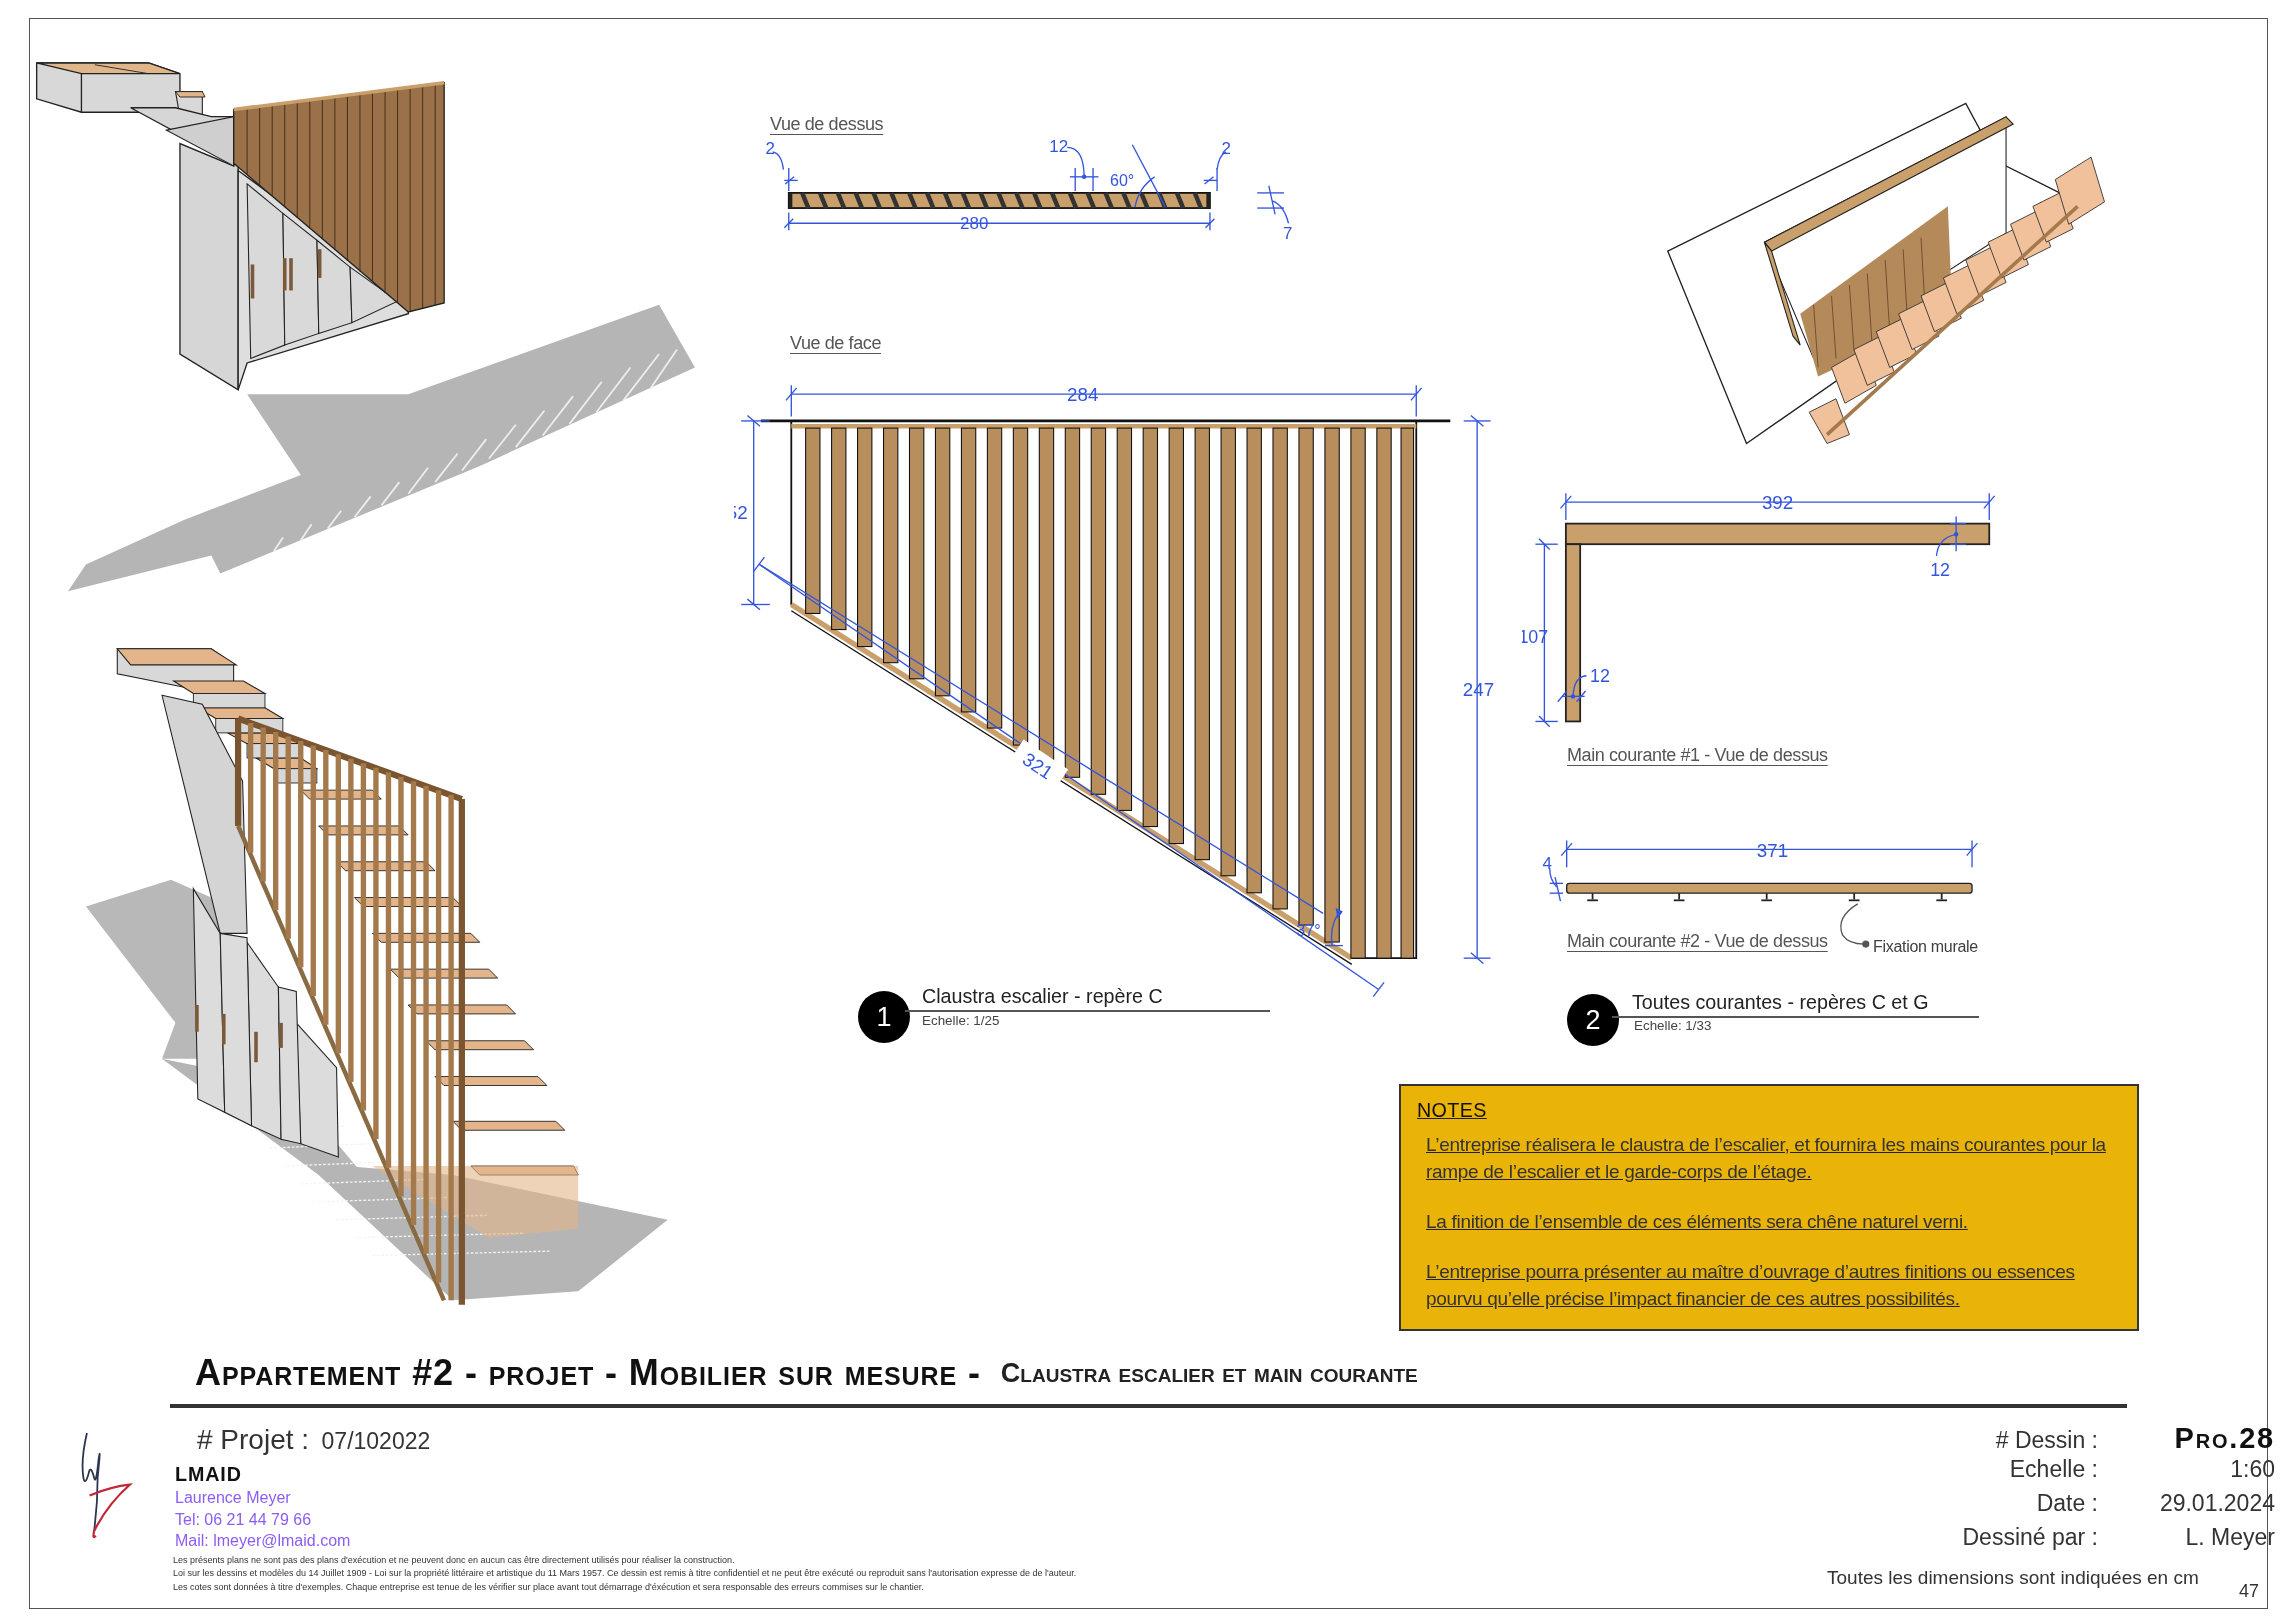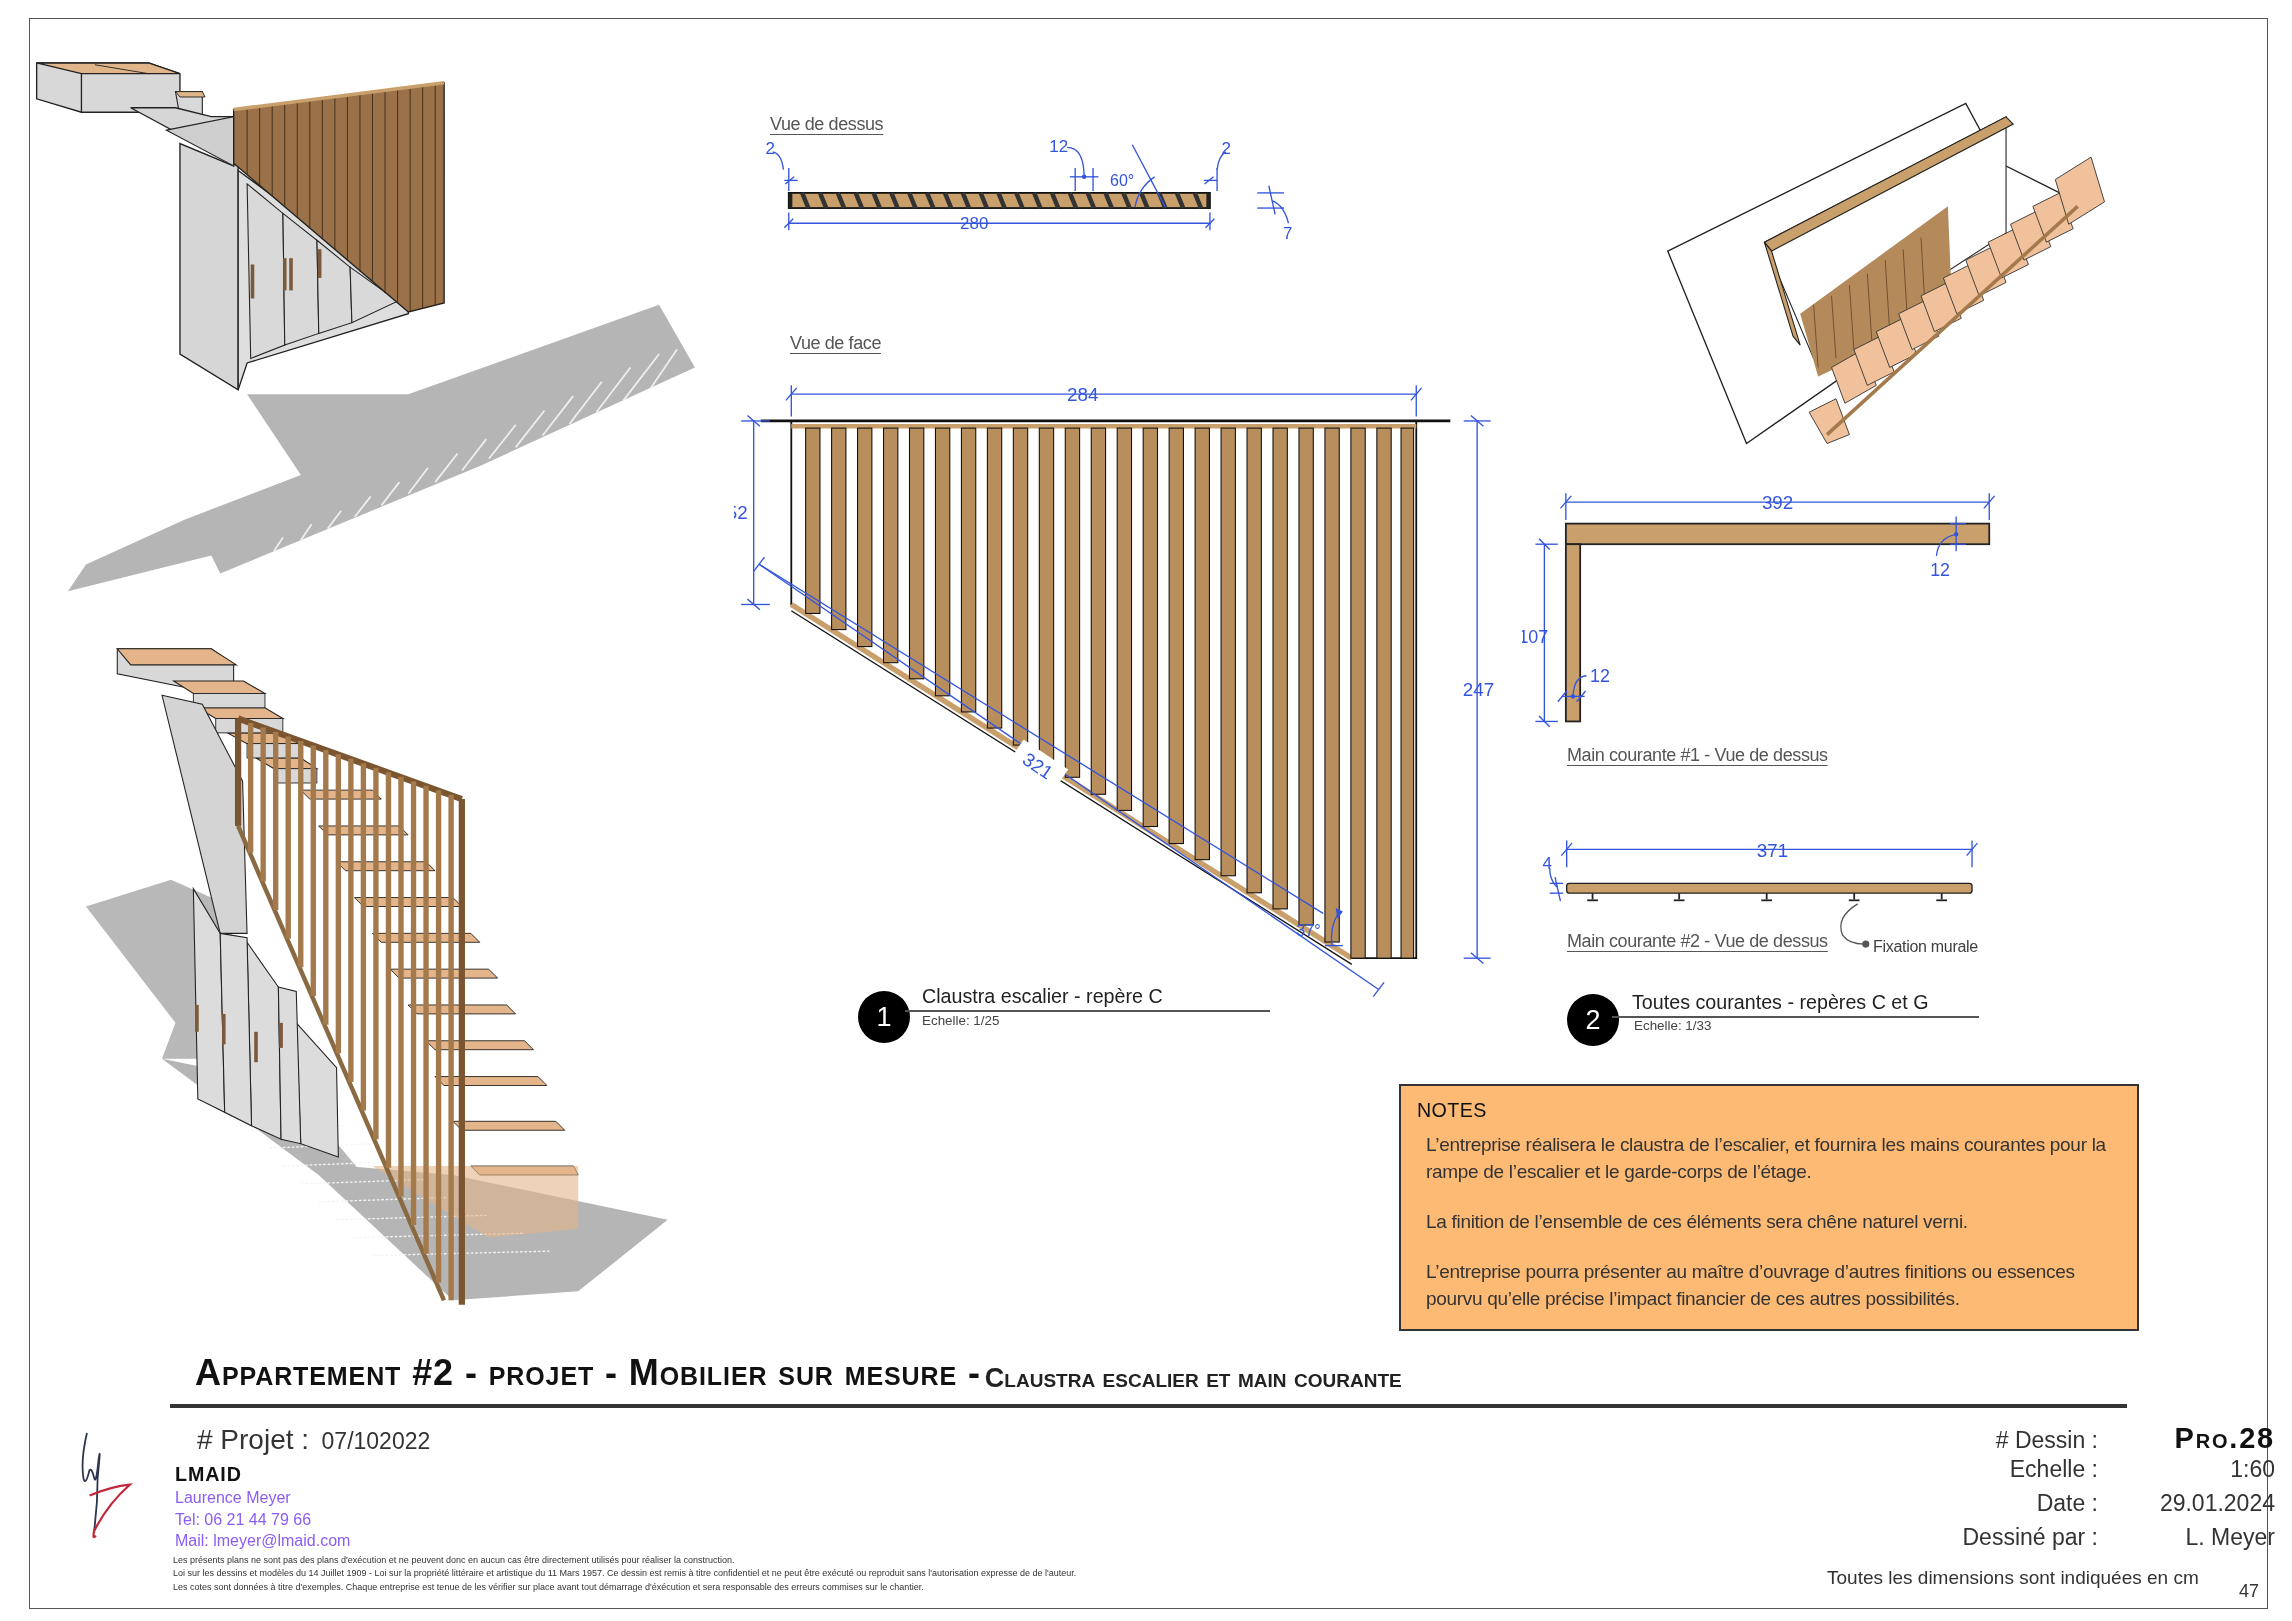--- a/index.html
+++ b/index.html
@@ -5,21 +5,21 @@
   html, body { margin: 0; padding: 0; background: #ffffff; }
   body { width: 2293px; height: 1621px; position: relative; overflow: hidden; font-family: "Liberation Sans", sans-serif; color: #222; }
   .frame { position: absolute; left: 29px; top: 18px; width: 2239px; height: 1591px; border: 1.8px solid #555; box-sizing: border-box; }
   .abs { position: absolute; }
   .view-title { font-size: 18px; color: #555; text-decoration: underline; text-underline-offset: 3.6px; letter-spacing: -0.4px; }
   .dim { fill: #3355dd; font-family: "Liberation Sans", sans-serif; }
   .callout-circle { width: 52px; height: 52px; border-radius: 50%; background: #000; color: #fff; font-size: 27px; display:flex; align-items:center; justify-content:center; }
   .callout-title { font-size: 19.7px; color: #222; }
   .callout-scale { font-size: 13.4px; color: #444; }
   .callout-line { height: 1.8px; background: #555; }
-  .notes-box { border: 2.7px solid #333; box-sizing: border-box; background: #fdba74; padding: 12.5px 16px; }
+  .notes-box { border: 2.7px solid #333; box-sizing: border-box; background: #eab308; padding: 12.5px 16px; text-decoration: underline; }
   .notes-title { font-size: 19.7px; color: #111; margin: 0 0 9px 0; letter-spacing: 0.4px; }
   .notes-para { font-size: 19px; color: #333; margin: 0 16px 23px 9px; line-height: 27px; letter-spacing: -0.3px; }
   .main-title { font-size: 36px; font-weight: bold; letter-spacing: 0.9px; color: #111; white-space: nowrap; font-variant: small-caps; }
   .main-sub { font-size: 27px; font-weight: bold; font-variant: small-caps; }
   .title-rule { height: 3.6px; background: #333; }
   .tb-label { font-size: 28px; color: #333; margin-left: 22px; }
   .tb-val { font-size: 23px; color: #333; }
   .company { font-size: 19.7px; font-weight: bold; letter-spacing: 0.9px; color: #111; }
   .contact { font-size: 16px; color: #8b5cf6; line-height: 21.5px; }
   .legal { font-size: 9px; color: #333; line-height: 13.4px; white-space: nowrap; }
@@ -425,21 +425,21 @@
 <div class="abs callout-line" style="left:1612px;top:1016px;width:367px"></div>
 <div class="abs callout-scale" style="left:1634px;top:1018px">Echelle: 1/33</div>
 
 <div class="abs notes-box" style="left:1399px;top:1084px;width:740px;height:247px">
   <div class="notes-title">NOTES</div>
   <p class="notes-para" style="width:681px">L’entreprise réalisera le claustra de l’escalier, et fournira les mains courantes pour la rampe de l’escalier et  le garde-corps de l’étage.</p>
   <p class="notes-para">La finition de l’ensemble de ces éléments sera chêne naturel verni.</p>
   <p class="notes-para" style="width:708px;margin-bottom:0">L’entreprise pourra présenter au maître d’ouvrage d’autres finitions ou essences pourvu qu’elle précise l’impact financier de ces autres possibilités.</p>
 </div>
 
-<div class="abs" style="left:195px;top:1352px;display:flex;align-items:flex-end;gap:4px">
+<div class="abs" style="left:195px;top:1352px;display:flex;align-items:center;gap:20px">
   <span class="main-title">Appartement #2 - projet - Mobilier sur mesure -</span>
   <span class="main-subtitle main-sub">Claustra escalier et main courante</span>
 </div>
 <div class="abs title-rule" style="left:170px;top:1404px;width:1957px"></div>
 
 <svg class="abs" style="left:67px;top:1424px" width="72" height="125" viewBox="0 0 80 140">
   <path d="M 22 10 Q 15 40 18 60 Q 20 70 24 55 Q 26 45 30 60 Q 32 70 35 40 Q 38 20 34 60 Q 34 90 30 120" stroke="#2a3550" stroke-width="2" fill="none"></path>
   <path d="M 25 80 Q 50 70 70 68 Q 45 90 30 120 Q 28 130 32 125" stroke="#c0283a" stroke-width="2.5" fill="none"></path>
 </svg>
 <div class="abs" style="left:175px;top:1424px;display:flex;gap:12.5px;align-items:baseline">

